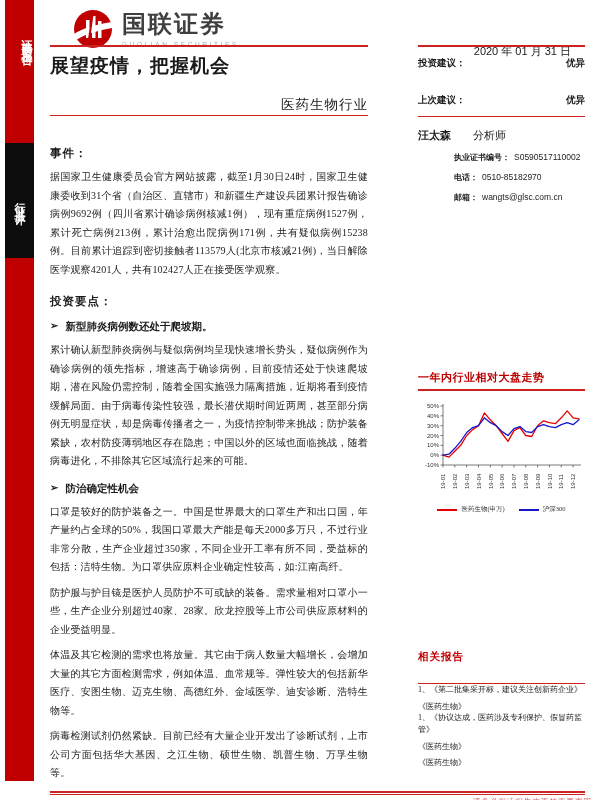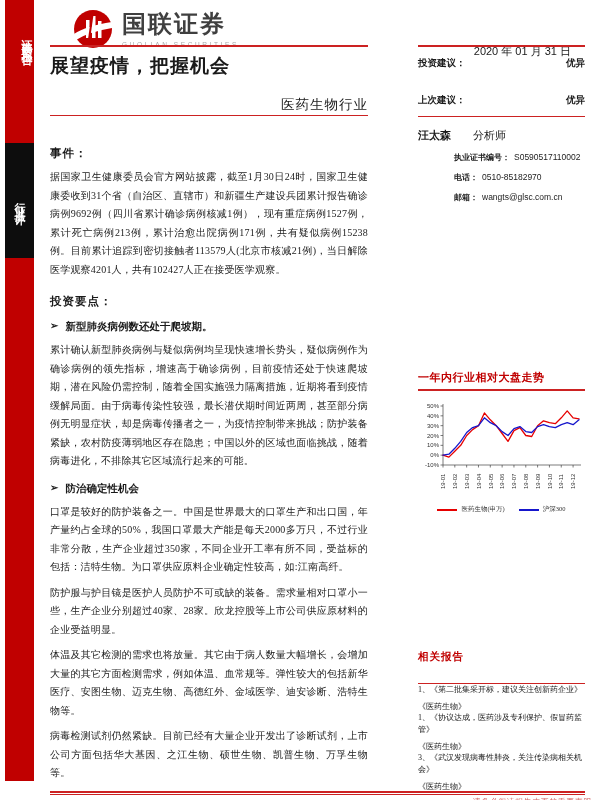--- a/index.html
+++ b/index.html
@@ -232,20 +232,19 @@
   <div class="reports-heading">相关报告</div>
   <div class="report-item">
     <div class="report-title">1、《第二批集采开标，建议关注创新药企业》</div>
     <div class="report-source">《医药生物》</div>
   </div>
   <div class="report-item">
     <div class="report-title">1、《协议达成，医药涉及专利保护、假冒药监管》</div>
     <div class="report-source">《医药生物》</div>
   </div>
   <div class="report-item">
-    <div class="report-title">3、《武汉发现病毒性肺炎，关注传染病相关机会》</div>
     <div class="report-source">《医药生物》</div>
   </div>
 </div>
 
 <div class="rule footer-rule-a"></div>
 <div class="rule-thin footer-rule-b"></div>
 <div class="footer-disclaimer">请务必阅读报告末页的重要声明</div>
 
 </body></html>

